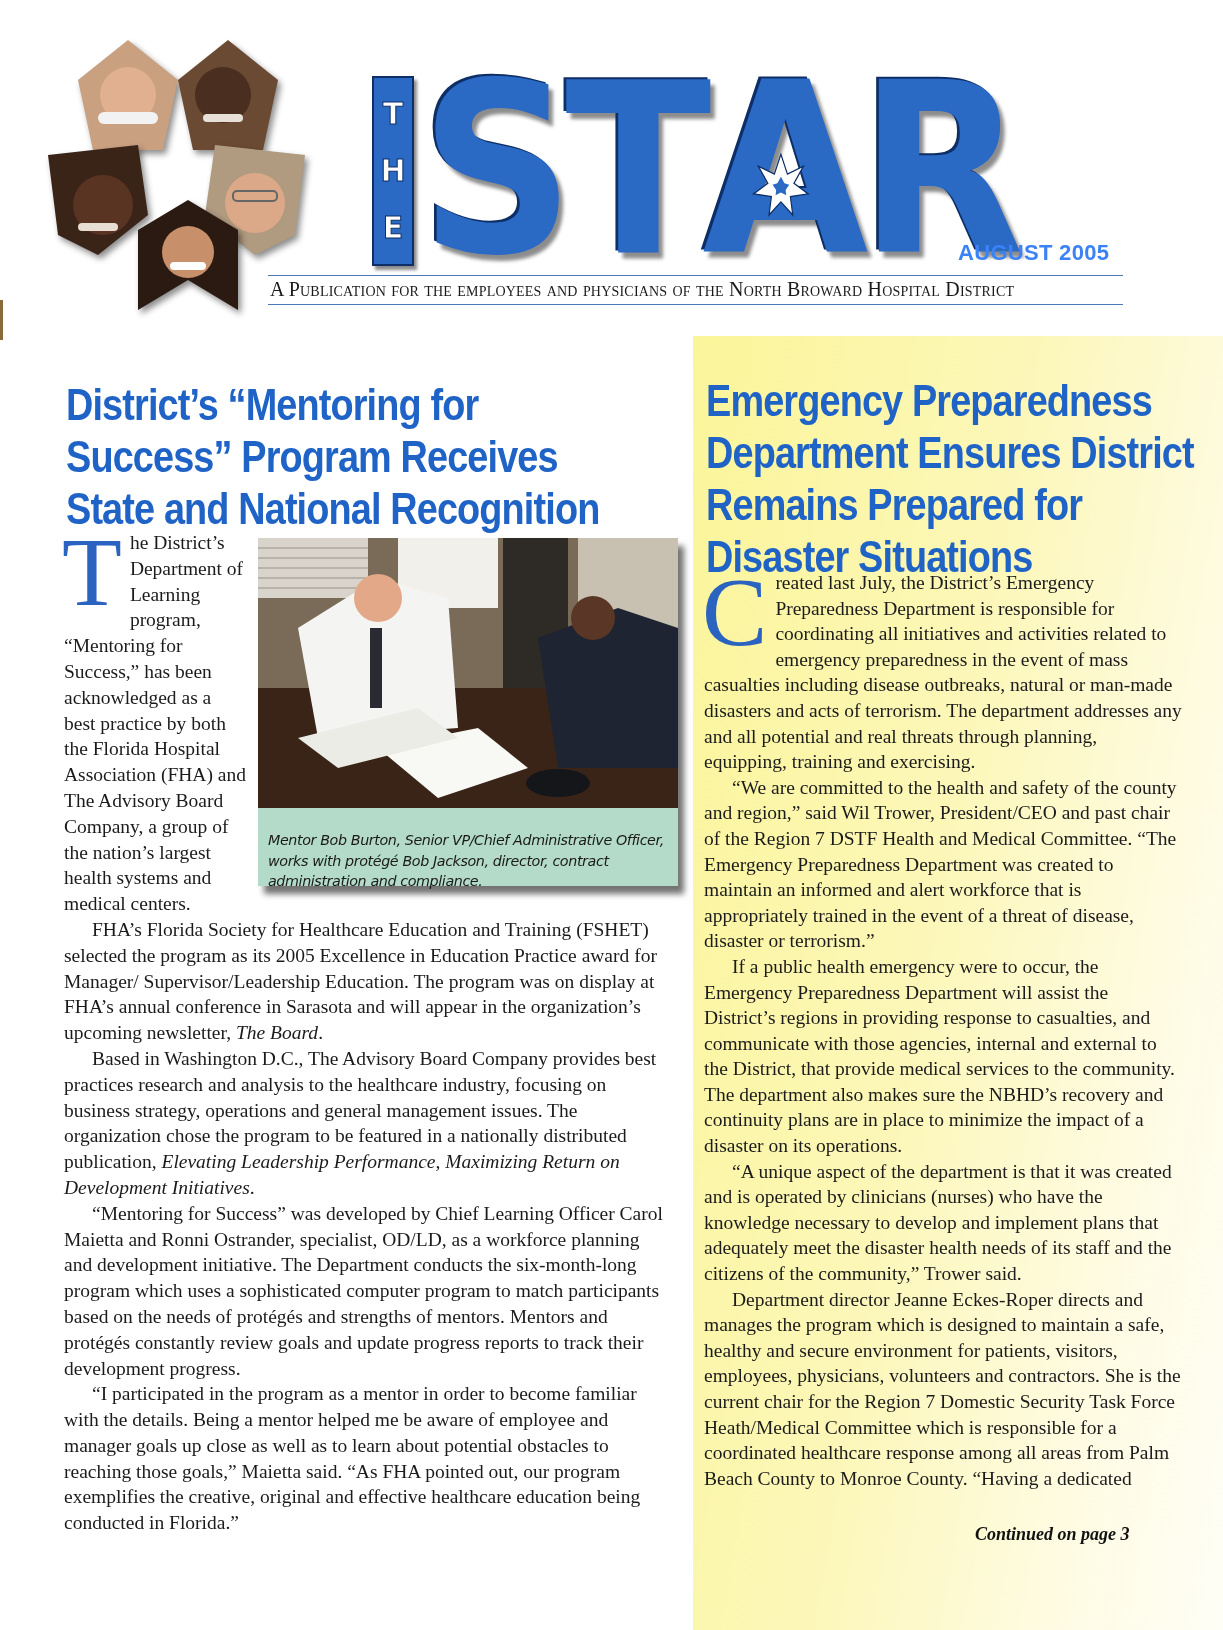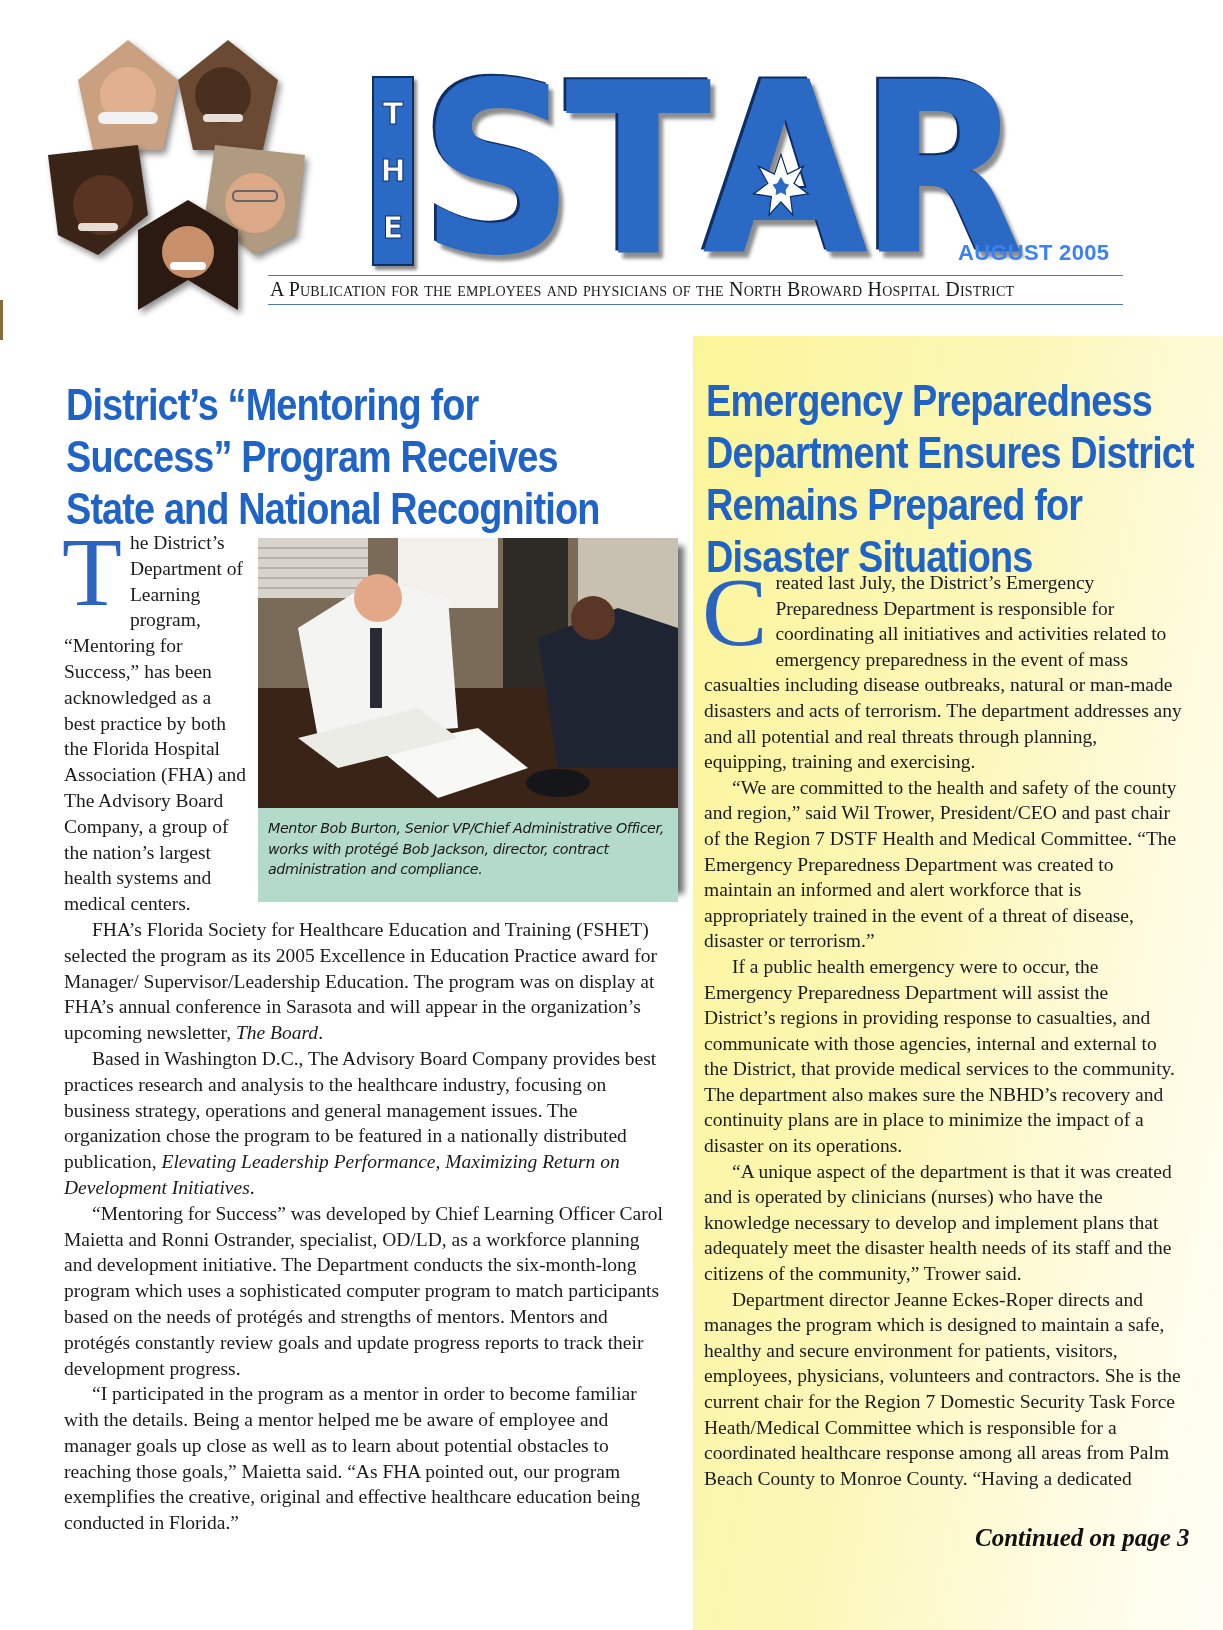--- a/index.html
+++ b/index.html
@@ -69,30 +69,30 @@
     font-size: 98px; line-height: 76px; margin: 4px 8px 0 -2px;
   }
 
   .left-col { position: absolute; left: 64px; top: 530px; width: 600px; }
   .photo-float {
     float: right; width: 420px; height: 348px; margin: 8px -14px 10px 12px; position: relative;
     box-shadow: 6px 8px 6px rgba(0,0,0,0.55);
   }
   .photo { width: 420px; height: 270px; position: relative; overflow: hidden; background: #5a4a3a; }
   .caption {
-    height: 94px; background: #b4dbc9; box-sizing: border-box; padding: 10px 10px 0 10px;
+    height: 78px; background: #b4dbc9; box-sizing: border-box; padding: 22px 10px 0 10px;
     font-family: "DejaVu Sans", sans-serif; font-style: italic; font-size: 14.3px; line-height: 20.5px; color: #1a1a1a;
     letter-spacing: -0.4px;
   }
 
   .right-col { position: absolute; left: 704px; top: 570px; width: 480px; }
   .right-col .body-text { font-size: 19.5px; line-height: 25.6px; }
   .continued {
     position: absolute; left: 975px; top: 1524px;
-    font-family: "Liberation Serif", serif; font-weight: bold; font-style: italic; font-size: 25px; color: #111;
+    font-family: "Liberation Serif", serif; font-weight: bold; font-style: italic; font-size: 18px; color: #111;
   }
 </style>
 </head>
 <body>
 
 <div class="page-edge"></div>
 
 <header class="masthead">
   <div class="star-photos">
 

